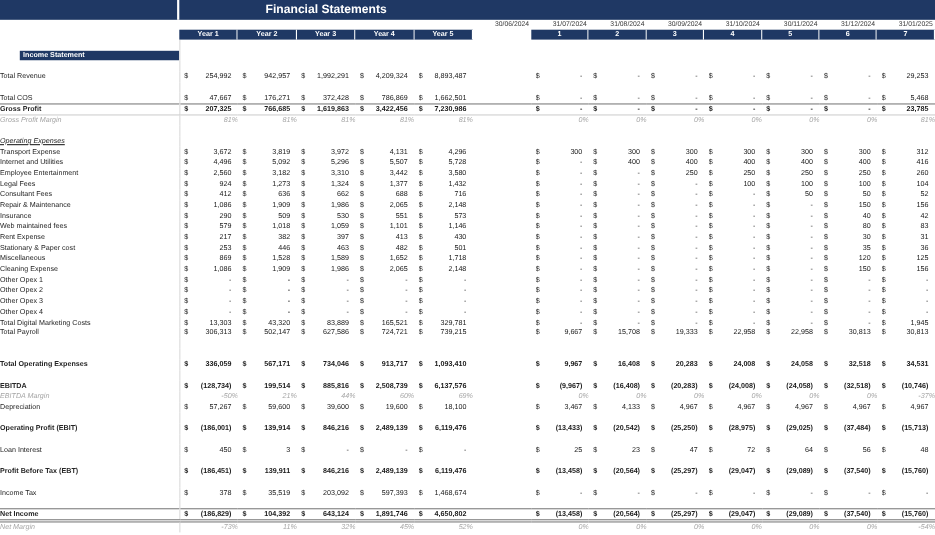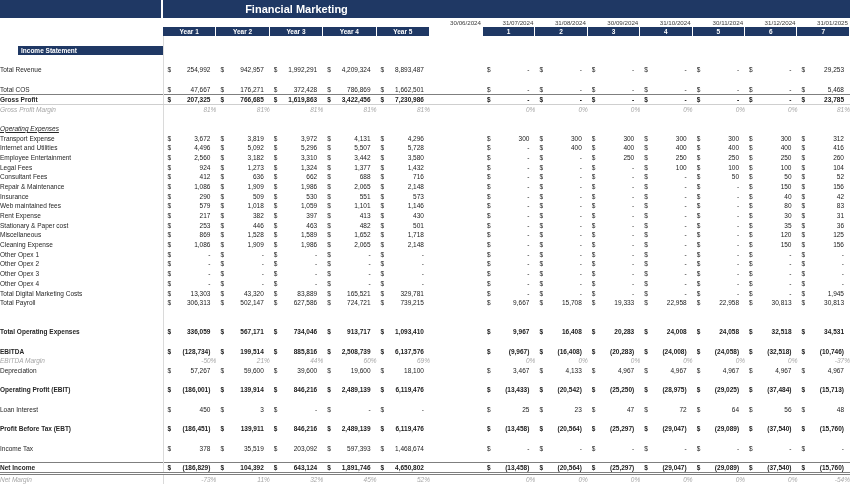--- a/index.html
+++ b/index.html
@@ -46,21 +46,21 @@
     margin-left:18px; height:9px; line-height:9px; background:#1F3864;
     color:#fff; font-weight:700; padding-left:3px;
   }
 </style>
 </head>
 <body>
 
 <div class="sheet">
 
   <div class="titlebar">
-    <div class="title-text">Financial Marketing</div>
+    <div class="title-text">Financial Statements</div>
     <div class="notch"></div>
   </div>
 
   <div class="dates-row">
     <div class="spacer"></div>
     <div class="date-cell w-m0">30/06/2024</div>
     <div class="date-cell w-month">31/07/2024</div>
     <div class="date-cell w-month">31/08/2024</div>
     <div class="date-cell w-month">30/09/2024</div>
     <div class="date-cell w-month">31/10/2024</div>

